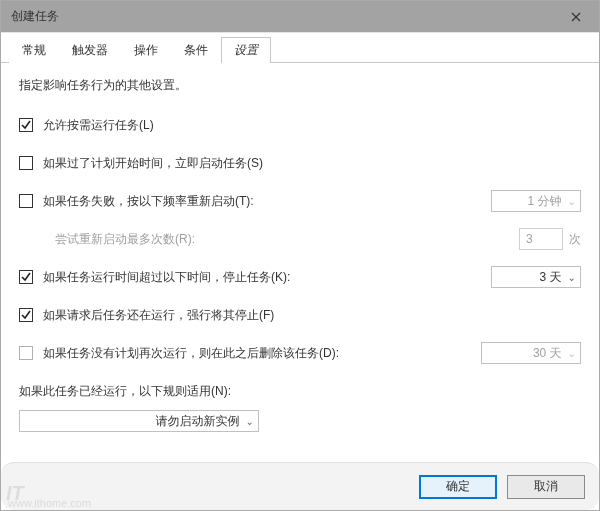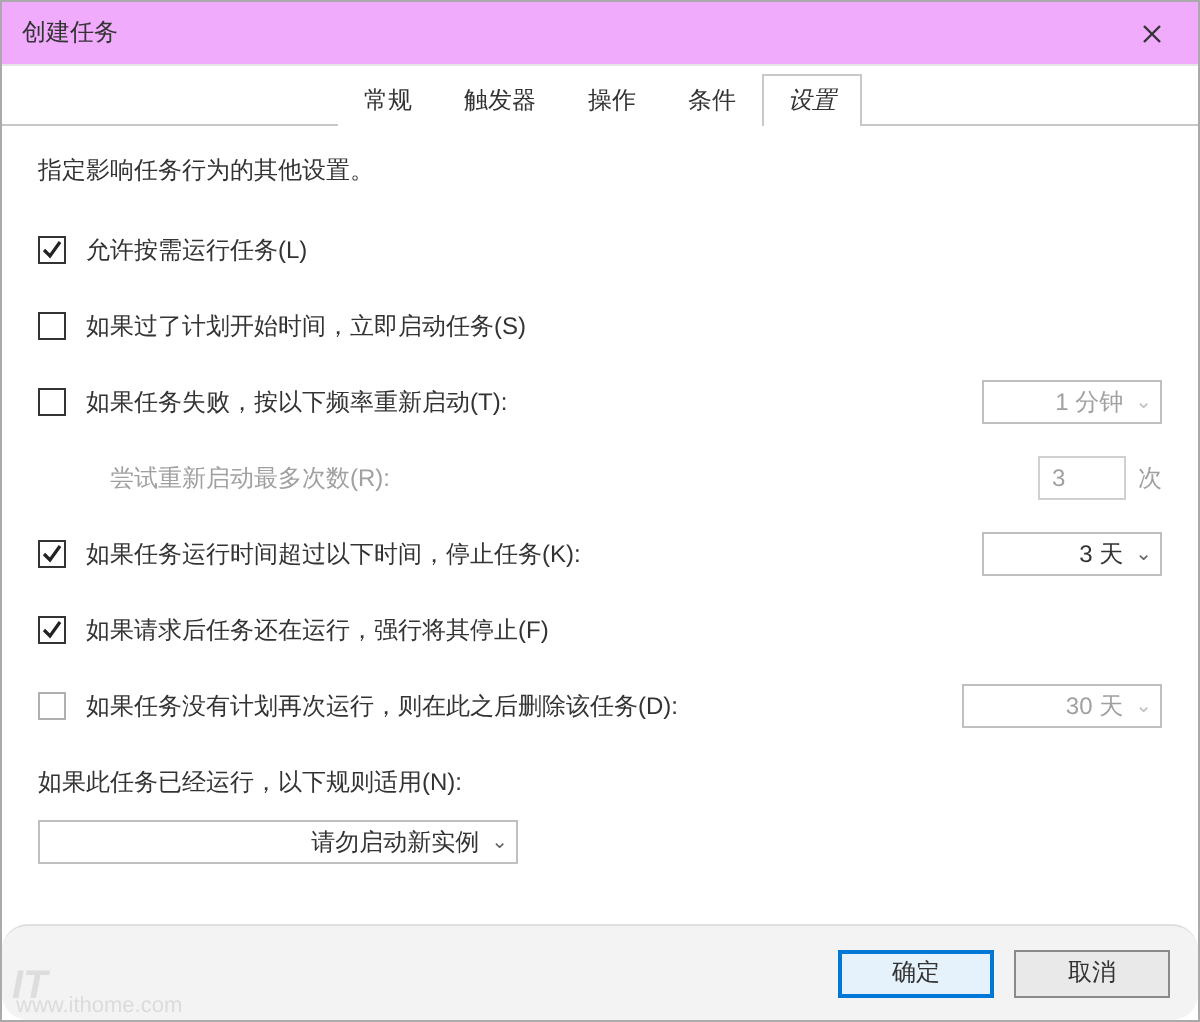--- a/index.html
+++ b/index.html
@@ -1,21 +1,21 @@
 <!DOCTYPE html>
 <html><head>
 <meta charset="utf-8">
 <style>
 * { box-sizing: border-box; margin: 0; padding: 0; font-family: "Microsoft YaHei", "Segoe UI", sans-serif; font-size: 12px; }
 body { background: #f0f0f0; width: 600px; height: 511px; overflow: hidden; }
 .window { width: 600px; height: 511px; background: #fff; border: 1px solid #aaa; display: flex; flex-direction: column; }
-.titlebar { height: 32px; background: #f0abfc; display: flex; align-items: center; padding: 0 0 0 10px; border-bottom: 1px solid #e5e5e5; }
+.titlebar { height: 32px; background: #a3a3a3; display: flex; align-items: center; padding: 0 0 0 10px; border-bottom: 1px solid #e5e5e5; }
 .titlebar .title { flex: 1; color: #333; }
 .titlebar .close { width: 46px; height: 32px; display: flex; align-items: center; justify-content: center; color: #333; font-size: 14px; }
-.tabs { display: flex; align-items: flex-end; padding: 4px 8px 0 8px; height: 30px; position: relative; border-bottom: 1px solid #c8c8c8; justify-content: center; }
+.tabs { display: flex; align-items: flex-end; padding: 4px 8px 0 8px; height: 30px; position: relative; border-bottom: 1px solid #c8c8c8; }
 .tab { padding: 4px 12px; border: 1px solid transparent; border-bottom: none; color: #333; position: relative; top: 1px; background: #fff; }
 .tab.active { border-color: #c8c8c8; background: #fff; z-index: 2; font-style: italic; }
 .tab.inactive { background: #fff; }
 .body { flex: 1; padding: 14px 18px 0 18px; color: #333; overflow: hidden; }
 .desc { margin-bottom: 20px; }
 .row { display: flex; align-items: center; margin-bottom: 16px; min-height: 22px; }
 .chk { width: 14px; height: 14px; margin-right: 10px; border: 1px solid #333; display: inline-flex; align-items: center; justify-content: center; flex-shrink: 0; }
 .chk.disabled { border-color: #b0b0b0; }
 .chk svg { display: none; width: 12px; height: 12px; }
 .chk.checked svg { display: block; }

